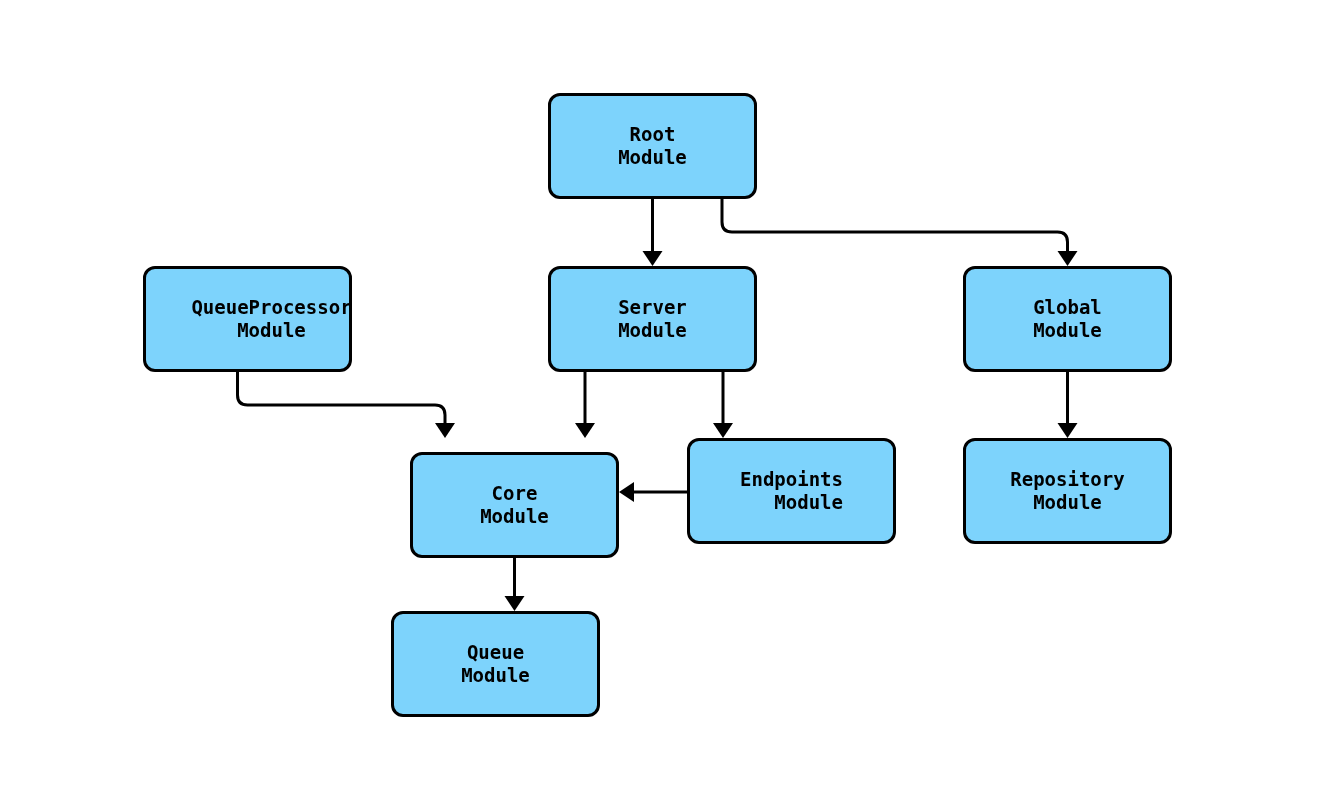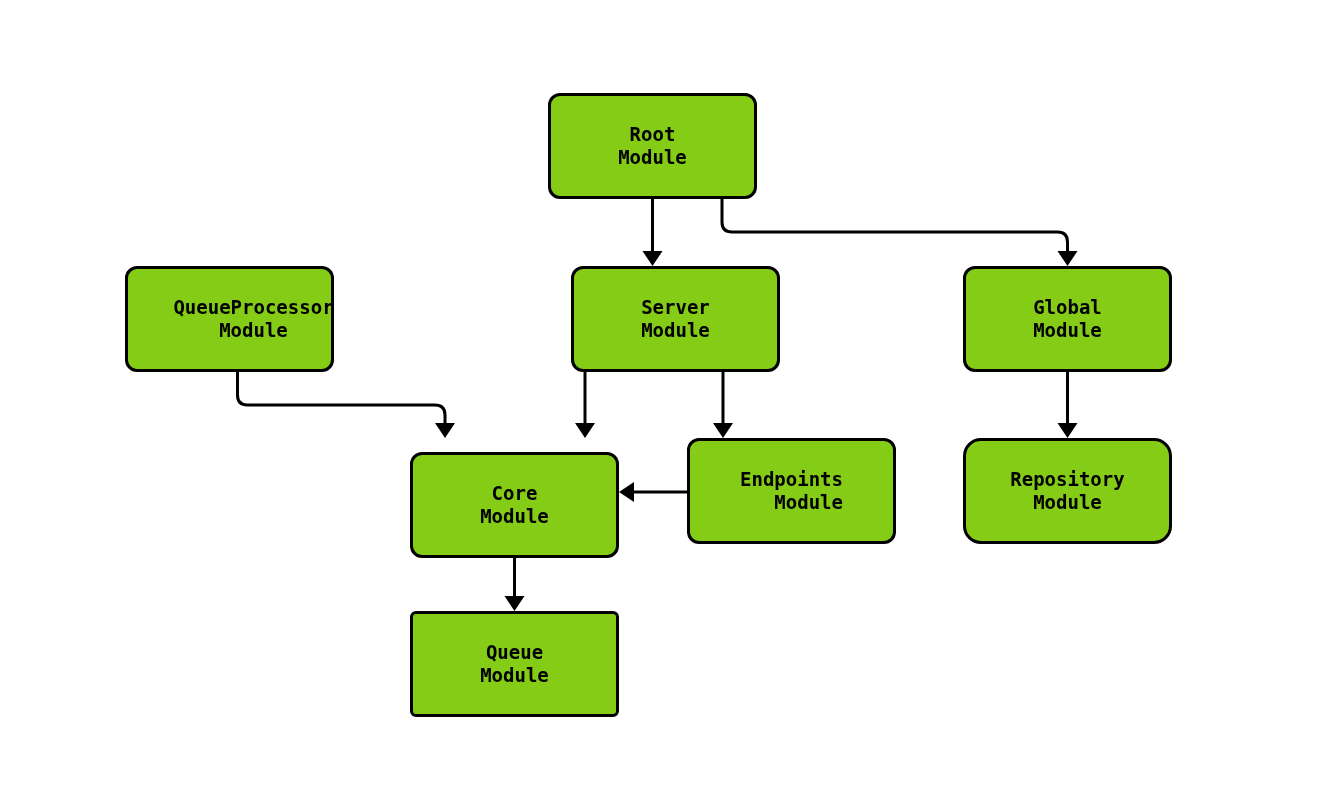--- a/index.html
+++ b/index.html
@@ -20,41 +20,41 @@
     left: 0;
     top: 0;
     width: 1337px;
     height: 809px;
   }
   .node {
     position: absolute;
     box-sizing: border-box;
     width: 209px;
     height: 106px;
-    background: #84cc16;
+    background: #7dd3fc;
     border: 3px solid #000000;
     border-radius: 12px;
     display: flex;
     align-items: center;
     justify-content: center;
     text-align: center;
     font-weight: bold;
     font-size: 19px;
     line-height: 23px;
     color: #000000;
     white-space: pre-line;
   }
   #node-root          { left: 548px; top:  93px; }
-  #node-queueprocessor{ left: 125px; top: 266px; padding-left: 48px; }
-  #node-server        { left: 548px; top: 266px; margin-left: 23px; }
+  #node-queueprocessor{ left: 143px; top: 266px; padding-left: 48px; }
+  #node-server        { left: 548px; top: 266px; }
   #node-global        { left: 963px; top: 266px; }
   #node-core          { left: 410px; top: 438px; margin-top: 14px; }
   #node-endpoints     { left: 687px; top: 438px; text-align: right; }
-  #node-repository    { left: 963px; top: 438px; border-radius: 18px; }
-  #node-queue         { left: 410px; top: 611px; border-radius: 6px; }
+  #node-repository    { left: 963px; top: 438px; }
+  #node-queue         { left: 391px; top: 611px; }
 </style>
 </head>
 <body>
 
 <div class="canvas">
 
   <svg class="edges" id="edges-svg" viewBox="0 0 1337 809" xmlns="http://www.w3.org/2000/svg">
       <g>
         <path d="M652.5,199 L652.5,254" fill="none" stroke="#000000" stroke-width="3"></path>
         <polygon points="642.5,251 662.5,251 652.5,266" fill="#000000"></polygon>

